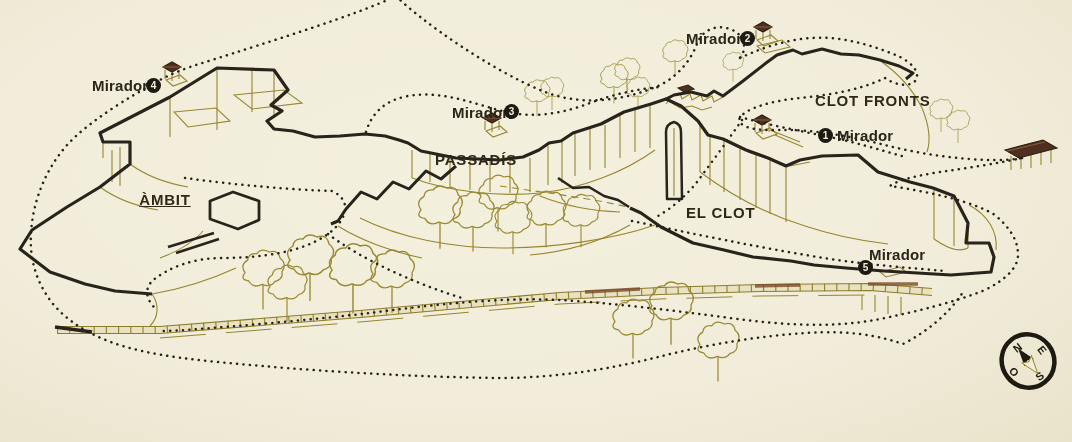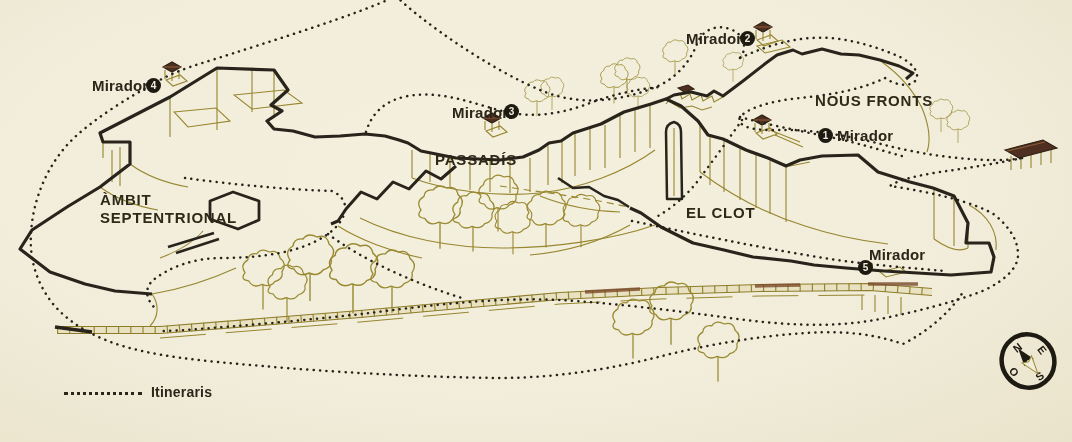--- a/index.html
+++ b/index.html
@@ -17,21 +17,21 @@
   }
   .area{letter-spacing:.8px;color:#2e2818;}
   .badge{
     position:absolute;width:15px;height:15px;border-radius:50%;
     background:#1d1a12;color:#f2eedb;text-align:center;
     font:bold 10px/15px "Liberation Sans", sans-serif;pointer-events:none;
   }
   .legend{position:absolute;left:64px;top:385px;display:flex;align-items:center;pointer-events:none;}
   .legend-dots{width:78px;height:0;border-bottom:3px dotted #2b2619;margin-right:9px;position:relative;top:1px;}
   .legend-text{font:bold 14px/1 "Liberation Sans", sans-serif;color:#2b2619;letter-spacing:.2px;}
-  .center{}
+  .center{text-align:center;text-decoration:underline;}
 </style>
 </head>
 <body>
 
 <div id="stage">
 
 <svg id="map-svg" width="1072" height="442" viewBox="0 0 1072 442">
   <defs>
     <g id="tree">
       <path d="M-20,3 Q-26,-6 -17,-11 Q-16,-19 -7,-18 Q-2,-25 7,-20 Q17,-23 19,-13 Q27,-7 21,2 Q23,10 13,13 Q8,20 -1,16 Q-11,21 -16,12 Q-26,11 -20,3 Z"></path>
@@ -179,39 +179,34 @@
       <text x="1028" y="384">S</text>
       <text x="1010" y="365" transform="rotate(-90 1010 361)">O</text>
     </g>
     <path d="M1028,345 L1034,363 L1028,360 L1022,363 Z" fill="#1d1a12"></path>
     <path d="M1028,377 L1034,359 L1028,362 L1022,359 Z" fill="#f2eedb" stroke="#97862f" stroke-width="1"></path>
   </g>
 </svg>
 
   <div class="label area center" style="left:100px;top:191px;width:130px;">
     <div>ÀMBIT</div>
-    <div>SEPTENTRIONAL</div>
   </div>
   <div class="label area" style="left:435px;top:151px;text-align:right;">PASSADÍS</div>
   <div class="label area" style="left:686px;top:204px;">EL CLOT</div>
-  <div class="label area" style="left:815px;top:92px;">NOUS FRONTS</div>
+  <div class="label area" style="left:815px;top:92px;">CLOT FRONTS</div>
 
   <div class="label" style="left:92px;top:77px;">Mirador</div>
   <div class="badge" style="left:146px;top:78px;">4</div>
 
   <div class="label" style="left:686px;top:30px;">Mirador</div>
   <div class="badge" style="left:740px;top:31px;">2</div>
 
   <div class="label" style="left:452px;top:104px;">Mirador</div>
   <div class="badge" style="left:504px;top:104px;">3</div>
 
   <div class="badge" style="left:818px;top:128px;">1</div>
   <div class="label" style="left:837px;top:127px;">Mirador</div>
 
   <div class="label" style="left:869px;top:246px;">Mirador</div>
   <div class="badge" style="left:858px;top:260px;">5</div>
 
-  <div class="legend">
-    <span class="legend-dots"></span>
-    <span class="legend-text">Itineraris</span>
-  </div>
 
 </div>
 
 </body></html>

